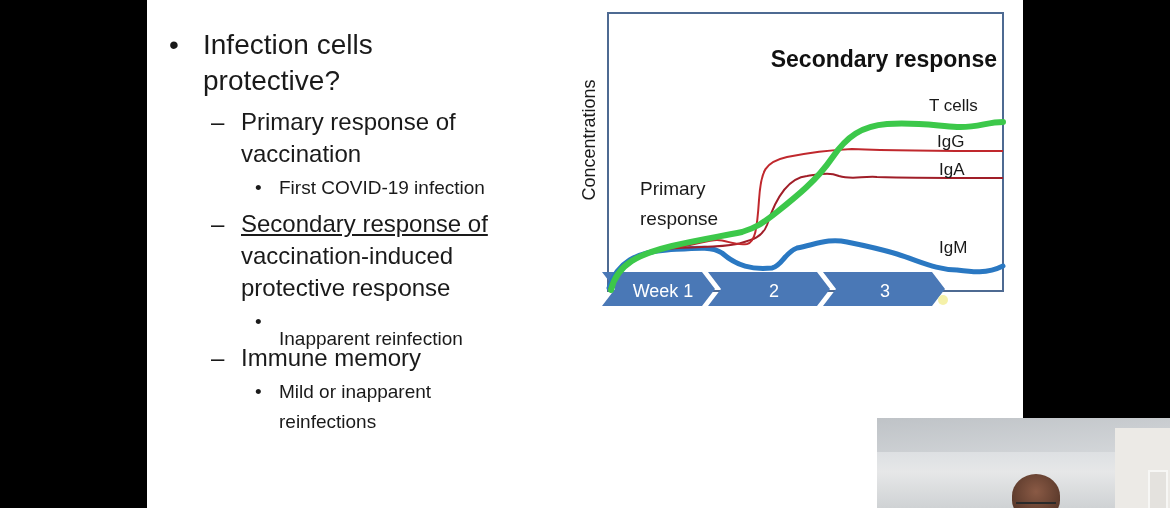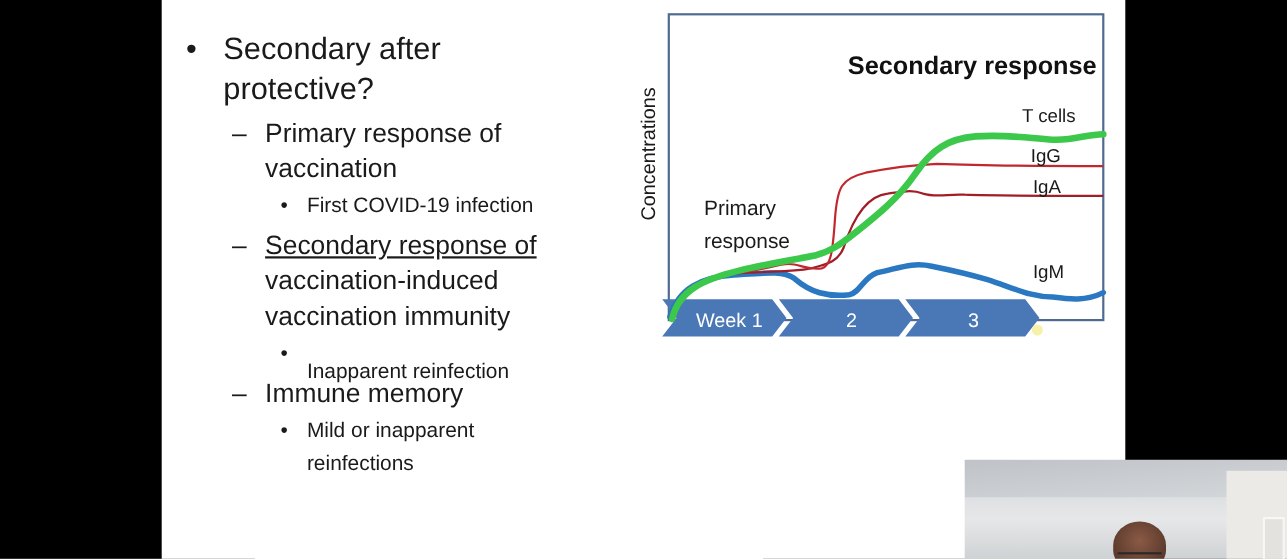--- a/index.html
+++ b/index.html
@@ -22,34 +22,34 @@
   .webcam .glasses { position:absolute; left:139px; top:84px; width:40px; height:6px; border-top:2px solid #2a2a2a; }
 </style>
 </head>
 <body>
 
 <div class="slide">
 
   <div class="bullets">
 
     <span class="mark lvl1" style="left:22px;top:26px;">•</span>
-    <span class="lvl1" style="left:56px;top:26px;">Secondary after</span>
+    <span class="lvl1" style="left:56px;top:26px;">Infection cells</span>
     <span class="lvl1" style="left:56px;top:62px;">protective?</span>
 
     <span class="mark lvl2" style="left:64px;top:106px;">–</span>
     <span class="lvl2" style="left:94px;top:106px;text-align:center;">Primary response of</span>
     <span class="lvl2" style="left:94px;top:138px;text-align:center;">vaccination</span>
 
     <span class="mark lvl3" style="left:108px;top:175px;">•</span>
     <span class="lvl3" style="left:132px;top:175px;">First COVID-19 infection</span>
 
     <span class="mark lvl2" style="left:64px;top:208px;">–</span>
     <span class="lvl2" style="left:94px;top:208px;text-decoration:underline;">Secondary response of</span>
     <span class="lvl2" style="left:94px;top:240px;">vaccination-induced</span>
-    <span class="lvl2" style="left:94px;top:272px;">vaccination immunity</span>
+    <span class="lvl2" style="left:94px;top:272px;">protective response</span>
 
     <span class="mark lvl3" style="left:108px;top:309px;">•</span>
     <span class="lvl3" style="left:132px;top:326px;">Inapparent reinfection</span>
 
     <span class="mark lvl2" style="left:64px;top:342px;">–</span>
     <span class="lvl2" style="left:94px;top:342px;">Immune memory</span>
 
     <span class="mark lvl3" style="left:108px;top:379px;">•</span>
     <span class="lvl3" style="left:132px;top:379px;">Mild or inapparent</span>
     <span class="lvl3" style="left:132px;top:409px;">reinfections</span>

